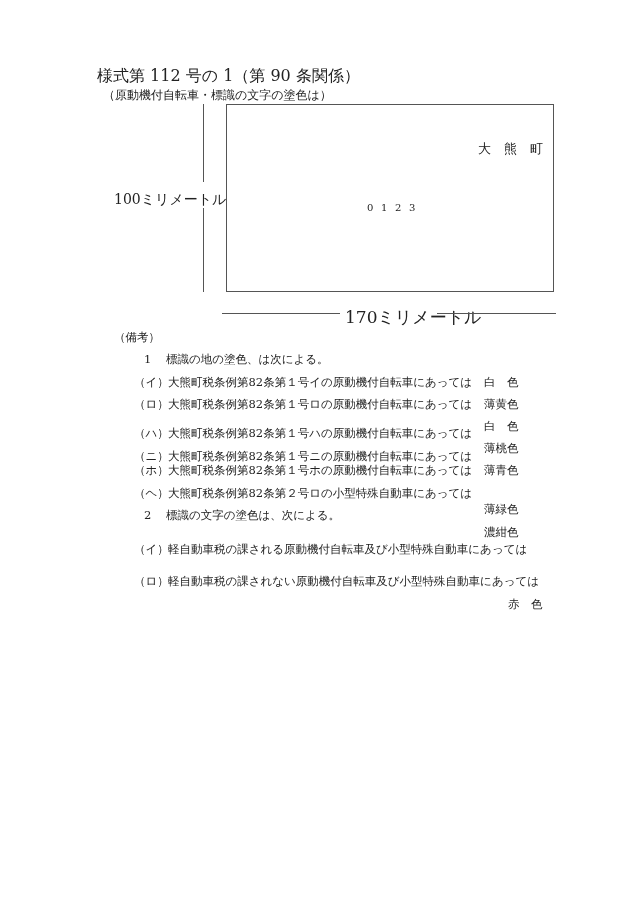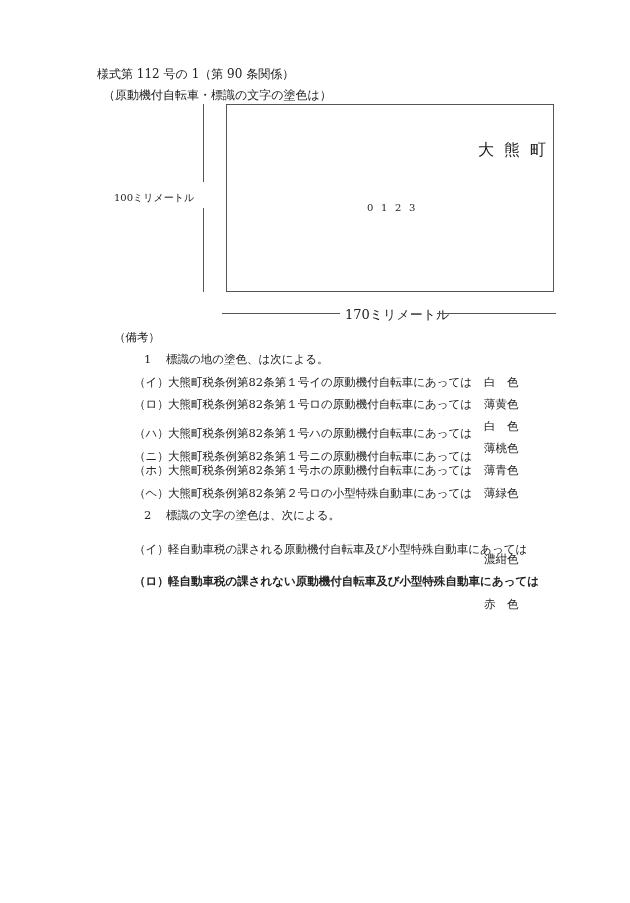--- a/index.html
+++ b/index.html
@@ -10,52 +10,52 @@
   body {
     width: 630px;
     height: 903px;
     position: relative;
     font-family: "DejaVu Serif", "Liberation Serif", serif;
     color: #222222;
     font-size: 11.5px;
     overflow: hidden;
   }
   .abs { position: absolute; white-space: nowrap; }
-  .title { left: 97px; top: 66px; font-size: 12px; text-align: right; }
+  .title { left: 97px; top: 66px; font-size: 16px; text-align: right; }
   .subtitle { left: 103px; top: 87px; font-size: 12px; }
 
   .vline-top {
     left: 203px; top: 104px; width: 1px; height: 78px;
     background: #555555;
   }
   .vline-bottom {
     left: 203px; top: 208px; width: 1px; height: 84px;
     background: #555555;
   }
-  .vlabel { left: 114px; top: 191px; font-size: 10px; }
+  .vlabel { left: 114px; top: 191px; font-size: 14px; }
 
   .sign-box {
     left: 226px; top: 104px; width: 326px; height: 186px;
     border: 1px solid #555555;
     box-sizing: content-box;
   }
   .town {
-    left: 478px; top: 140px; font-size: 16px; letter-spacing: 0;
+    left: 478px; top: 140px; font-size: 13px; letter-spacing: 0;
   }
   .town span { display: inline-block; width: 26px; }
   .number {
     left: 367px; top: 202px; font-size: 10px;
   }
   .number span { display: inline-block; width: 14px; }
 
   .hline-left {
     left: 222px; top: 313px; width: 118px; height: 1px;
     background: #555555;
   }
-  .hlabel { left: 345px; top: 306px; font-size: 13px; text-align: right; }
+  .hlabel { left: 345px; top: 306px; font-size: 17px; text-align: right; }
   .hline-right {
     left: 437px; top: 313px; width: 119px; height: 1px;
     background: #555555;
   }
 
   .notes-head { left: 114px; top: 330px; }
   .sec { left: 124px; margin-left: 20px; }
   .sec .num { display: inline-block; width: 22px; }
   .item { left: 134px; }
   .item .paren { display: inline-block; width: 34px; }
@@ -115,27 +115,27 @@
 <div class="color" style="top:441px;">薄桃色</div>
 
 <div class="abs item" style="top:463px;">
   <span class="paren">（ホ）</span><span class="text">大熊町税条例第82条第１号ホの原動機付自転車にあっては</span>
 </div>
 <div class="color" style="top:463px;">薄青色</div>
 
 <div class="abs item" style="top:486px;">
   <span class="paren">（ヘ）</span><span class="text">大熊町税条例第82条第２号ロの小型特殊自動車にあっては</span>
 </div>
-<div class="color" style="top:486px;">薄緑色</div>
+<div class="color" style="top:502px;">薄緑色</div>
 
 <div class="abs sec" style="top:508px;">
   <span class="num">2</span><span>標識の文字の塗色は、次による。</span>
 </div>
 
 <div class="abs item" style="top:542px;text-decoration:underline;">
   <span class="paren">（イ）</span><span class="text">軽自動車税の課される原動機付自転車及び小型特殊自動車にあっては</span>
 </div>
-<div class="color" style="top:552px;">濃紺色</div>
+<div class="color" style="top:525px;">濃紺色</div>
 
-<div class="abs item" style="top:574px;font-weight:bold;">
+<div class="abs item" style="top:574px;">
   <span class="paren">（ロ）</span><span class="text">軽自動車税の課されない原動機付自転車及び小型特殊自動車にあっては</span>
 </div>
-<div class="color" style="top:597px;">赤　色</div>
+<div class="color" style="top:597px;margin-left:24px;">赤　色</div>
 
 </body></html>

